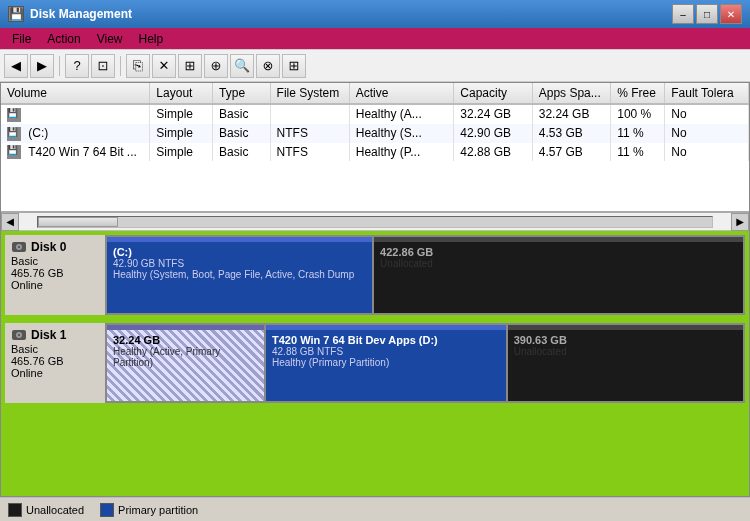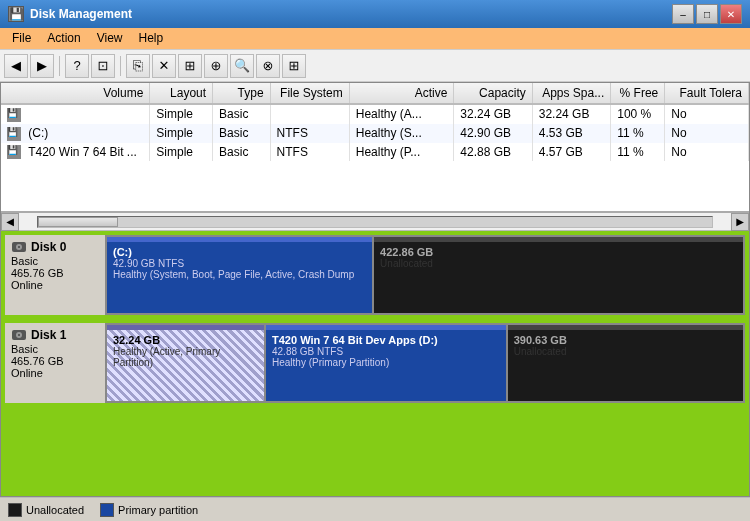--- a/index.html
+++ b/index.html
@@ -45,26 +45,26 @@
       display: flex;
       align-items: center;
       justify-content: center;
       font-size: 10px;
       color: #000;
     }
     .title-btn.close { background: linear-gradient(to bottom, #f08080, #c04040); color: white; }
 
     
     .menu-bar {
-      background: #fdba74;
+      background: #be185d;
       border-bottom: 1px solid #ccc;
       display: flex;
       padding: 2px 4px;
       height: 22px;
-      align-items: flex-end;
+      align-items: center;
     }
     .menu-item {
       padding: 2px 8px;
       cursor: pointer;
       font-size: 12px;
     }
 
     
     .toolbar {
       background: #f0f0f0;
@@ -114,21 +114,21 @@
     .disk-table {
       width: 100%;
       border-collapse: collapse;
       font-size: 12px;
     }
     .disk-table th {
       background: linear-gradient(to bottom, #f5f5f5, #e0e0e0);
       border-right: 1px solid #ccc;
       border-bottom: 2px solid #bbb;
       padding: 3px 6px;
-      text-align: right;
+      text-align: left;
       font-weight: normal;
       white-space: nowrap;
       user-select: none;
       cursor: pointer;
     }
     .disk-table td {
       padding: 2px 6px;
       border-right: 1px solid #e0e0e0;
       white-space: nowrap;
       vertical-align: middle;

